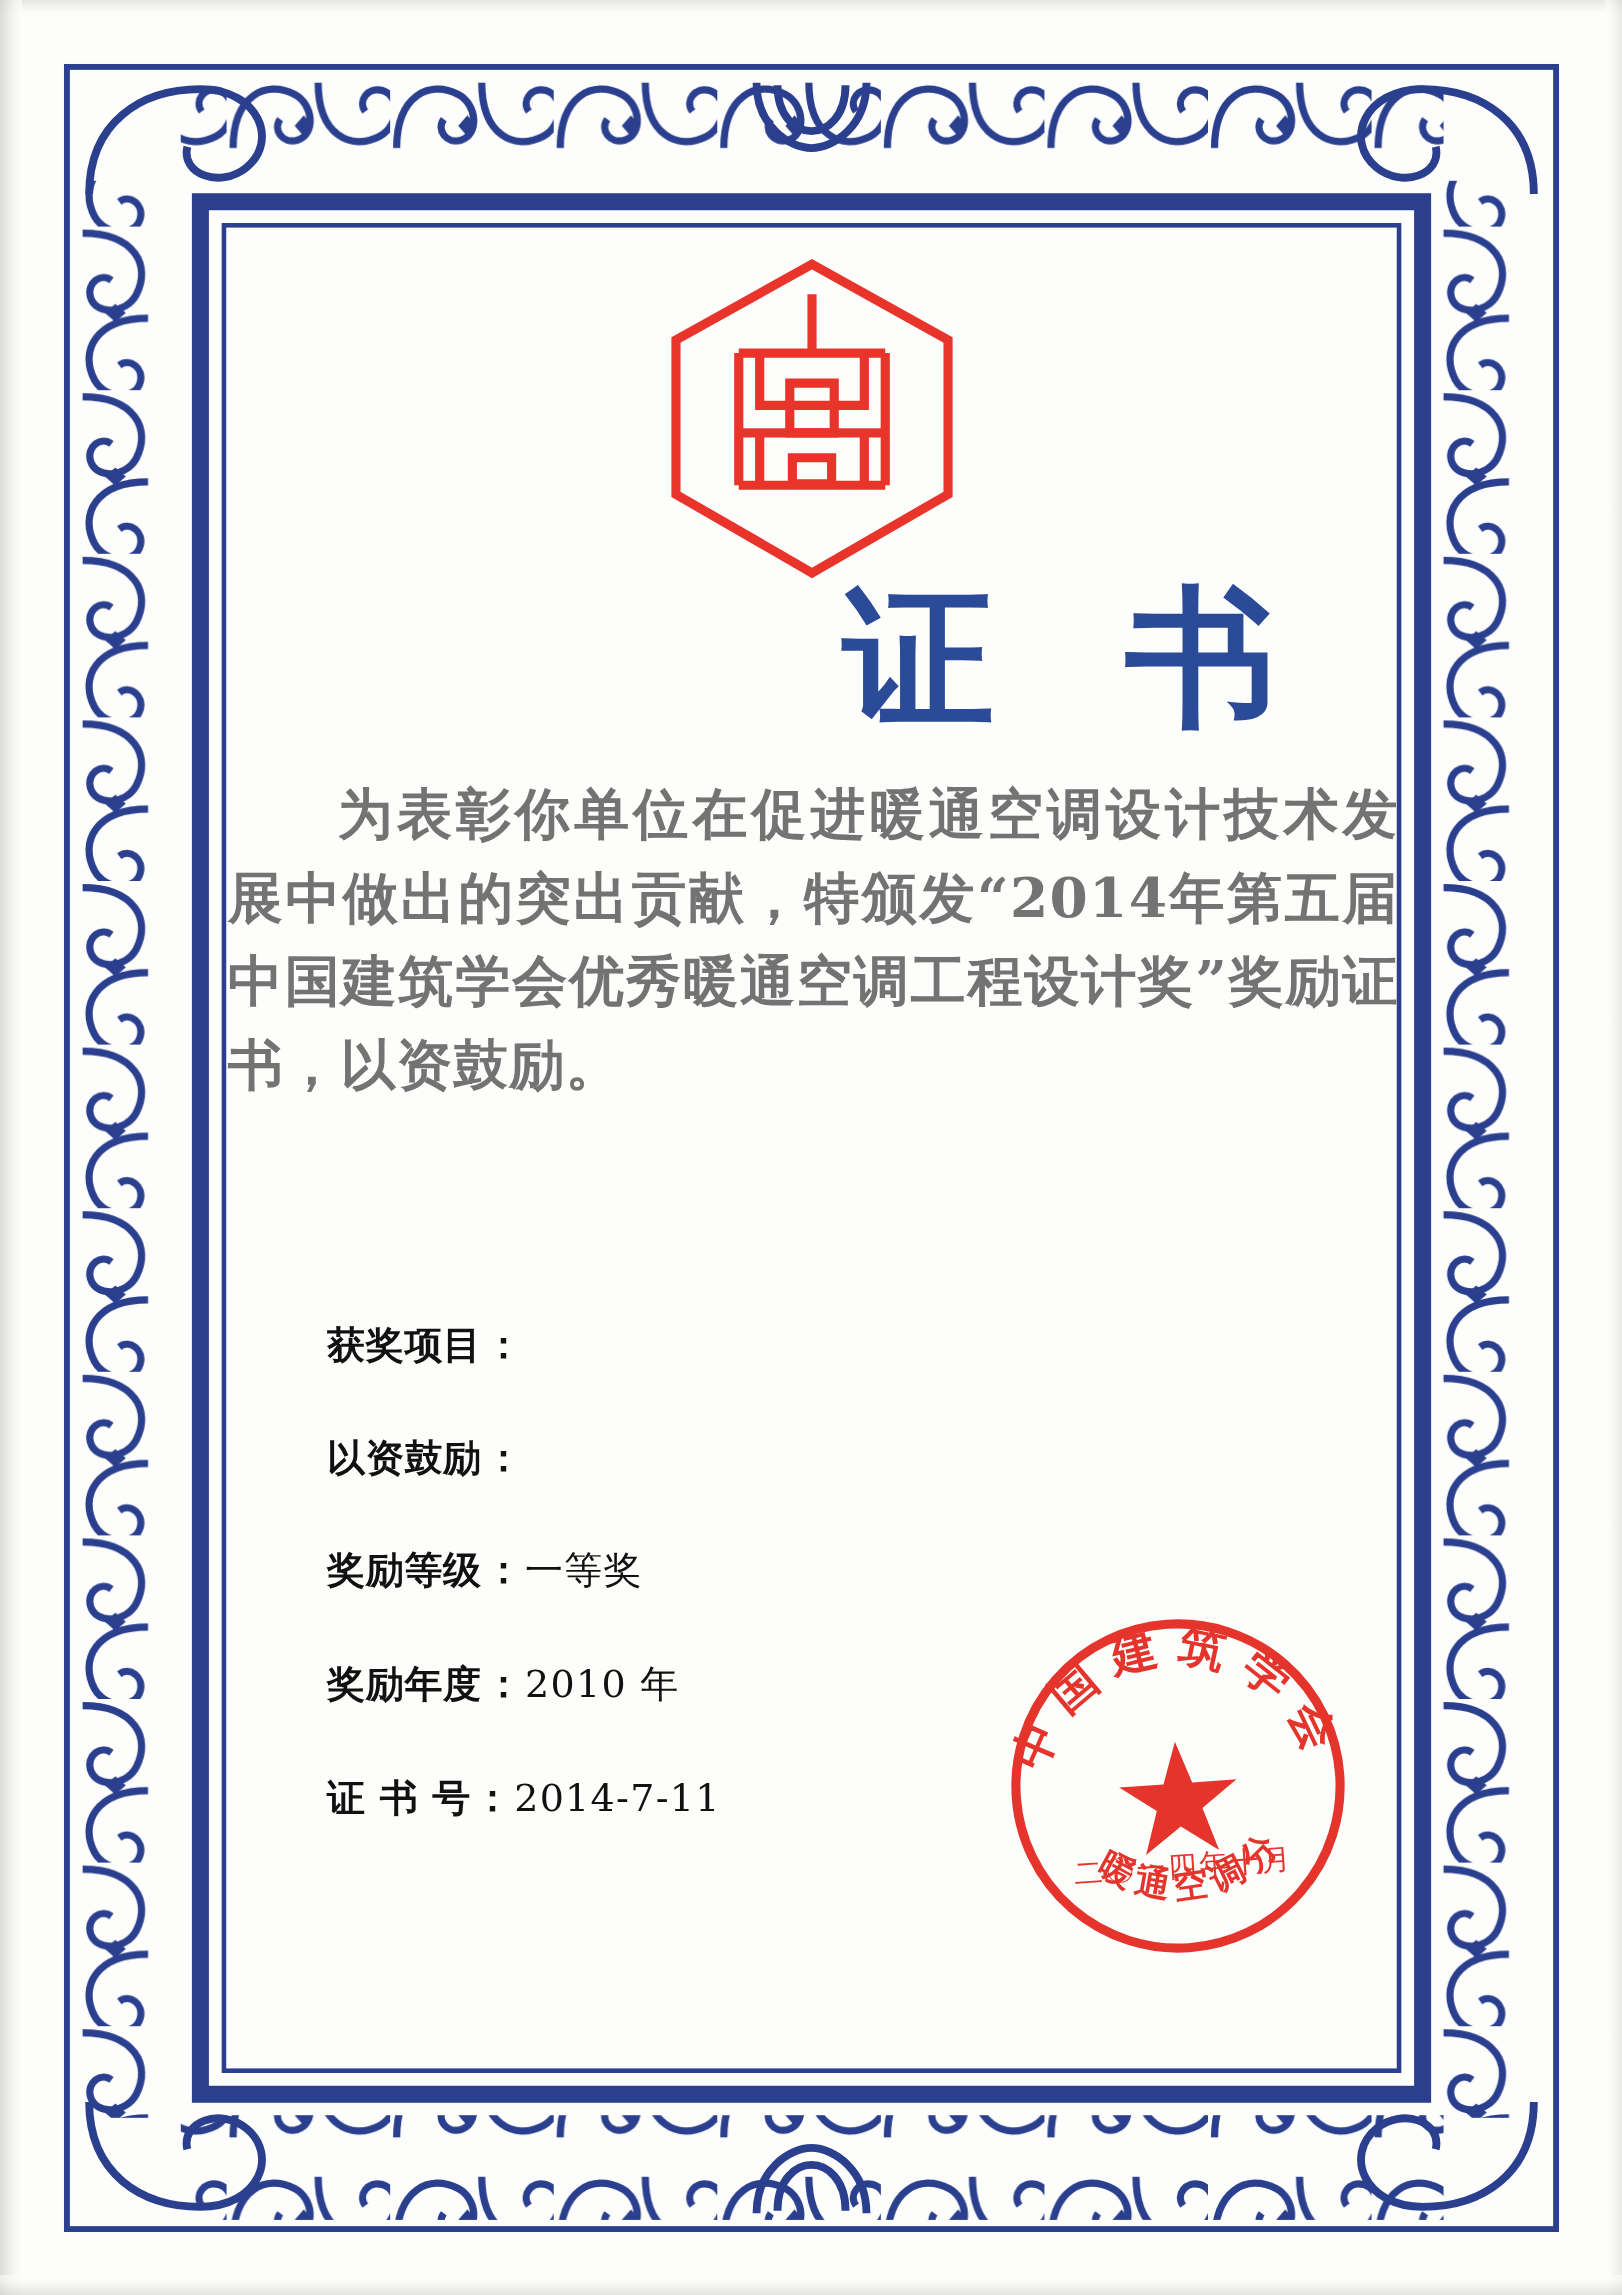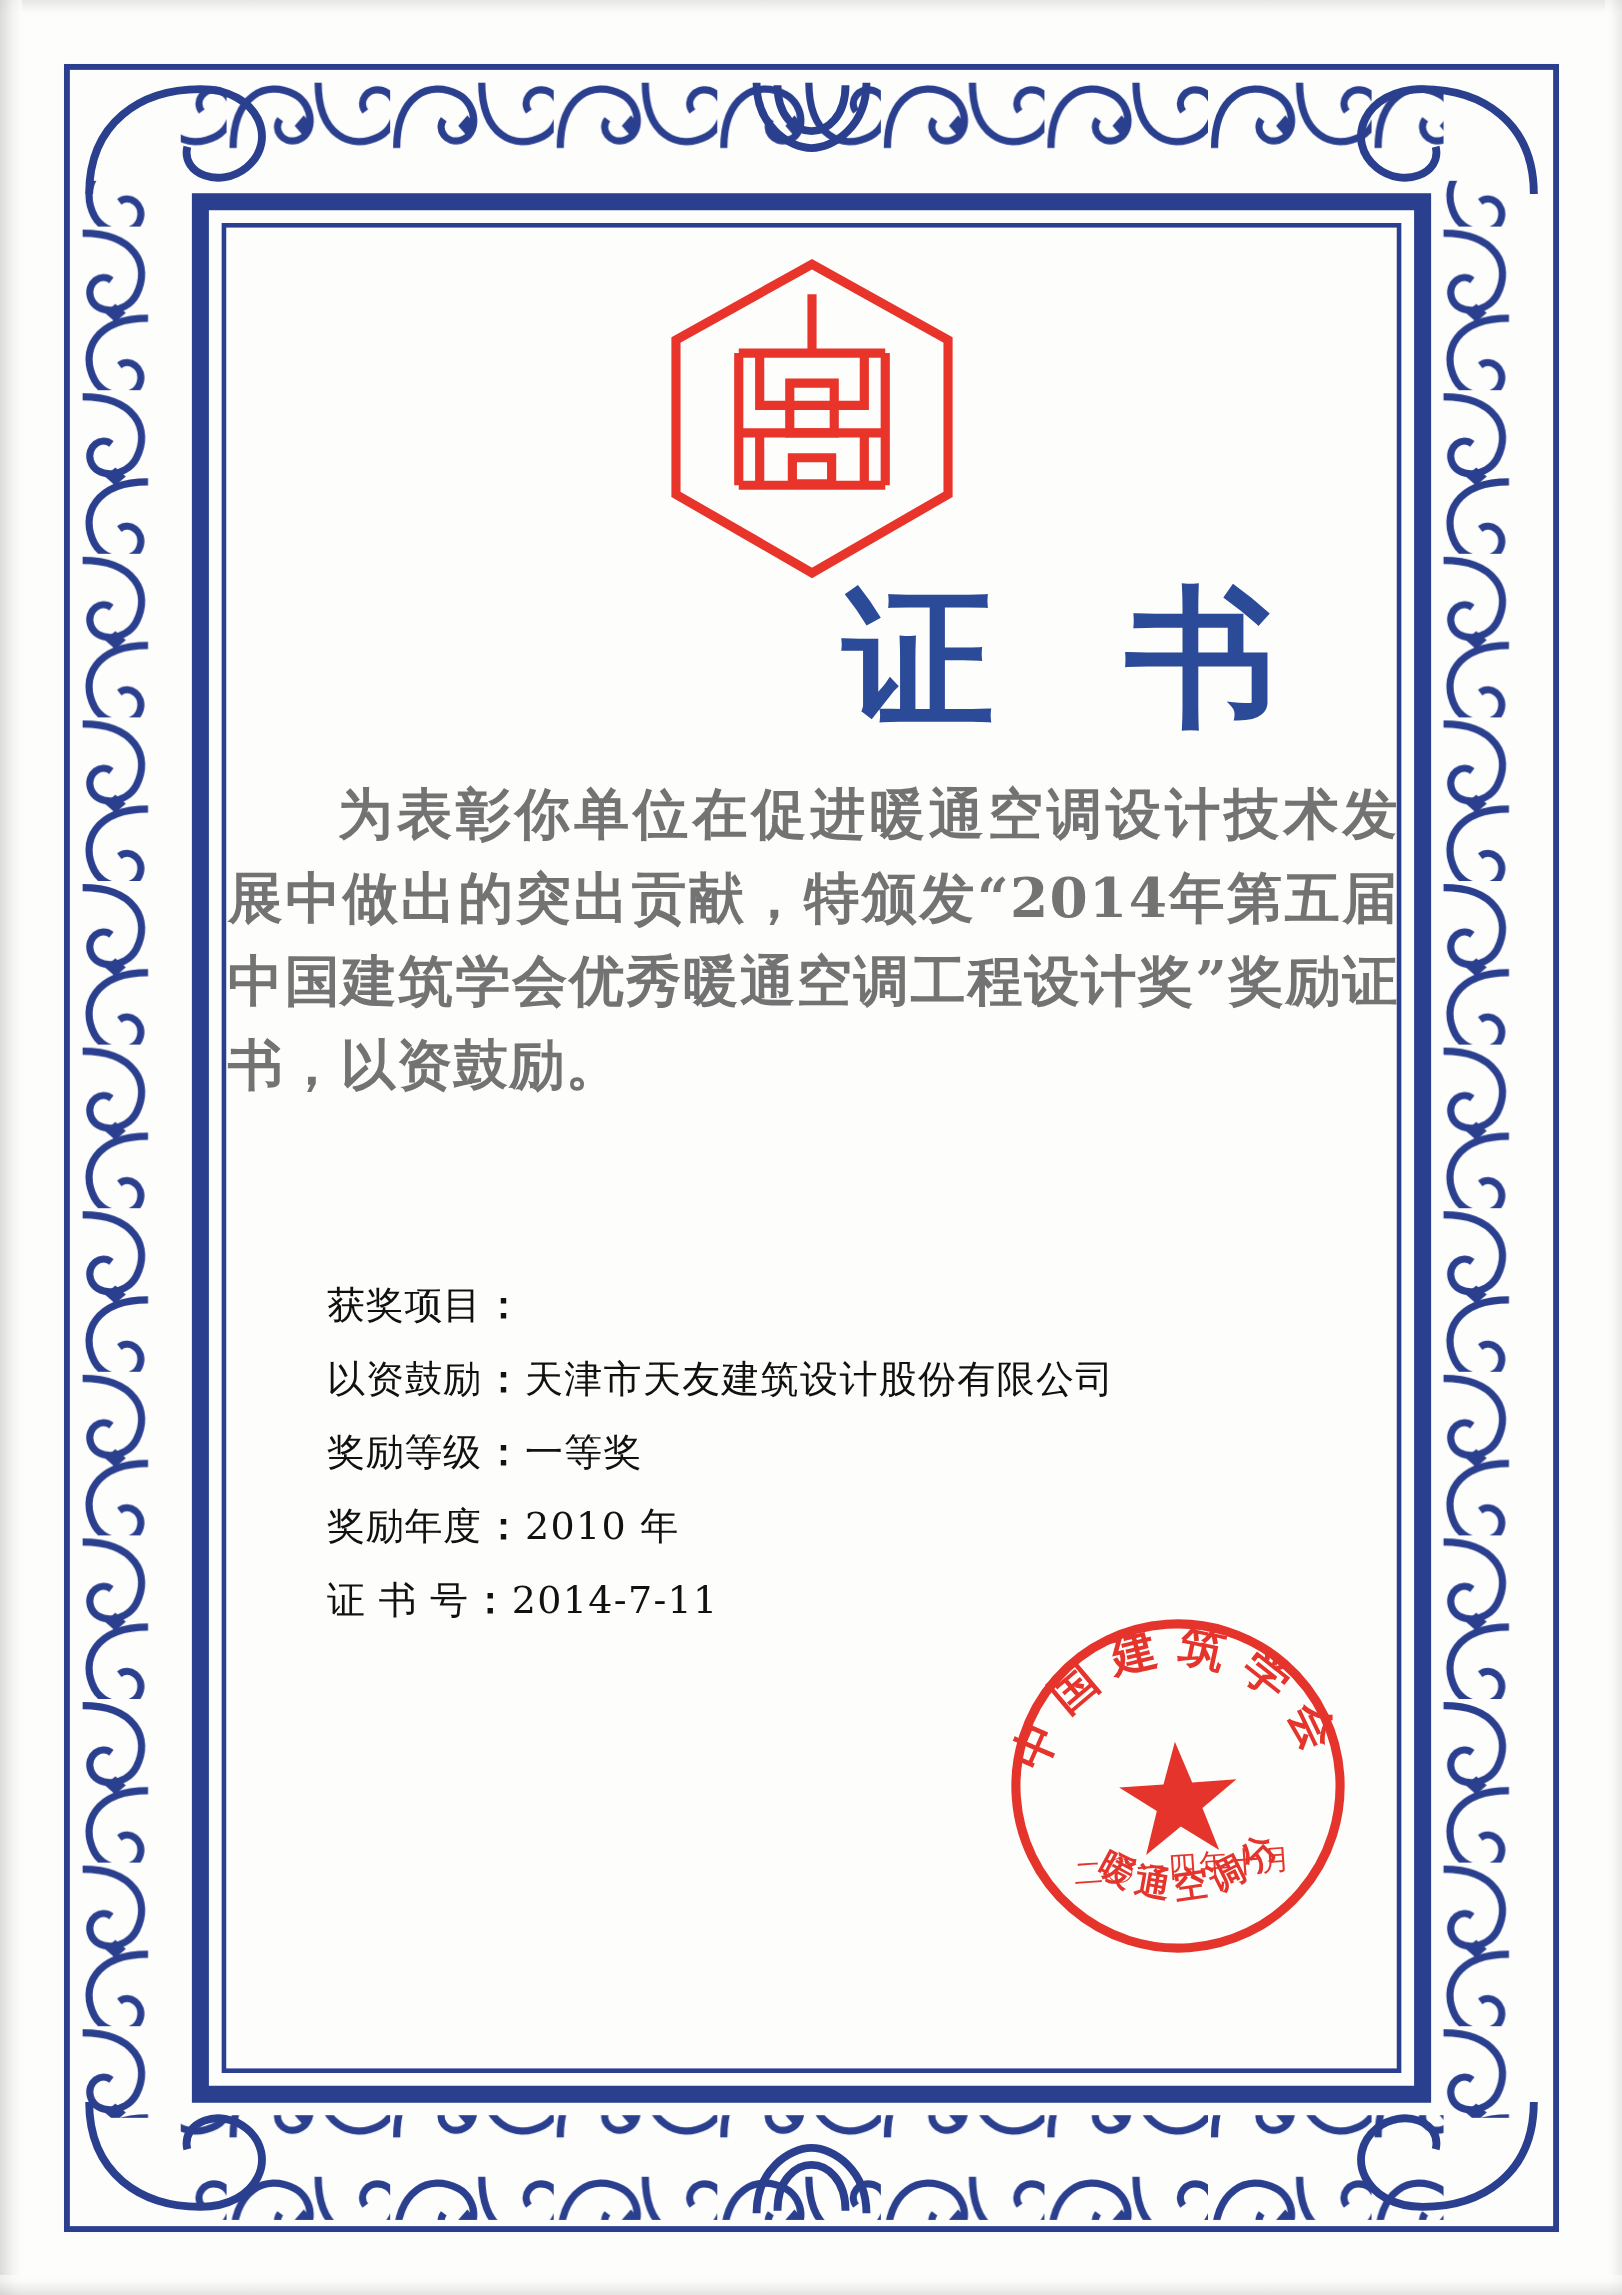--- a/index.html
+++ b/index.html
@@ -120,24 +120,25 @@
   }
   .field-row {
     display: flex;
     align-items: baseline;
     margin-bottom: 29px;
     font-size: 38px;
     line-height: 1.15;
   }
   .field-label {
     font-family: "DejaVu Serif", "Liberation Serif", serif;
-    font-weight: 400;
+    font-weight: 700;
     color: #111111;
     white-space: pre;
     letter-spacing: 0.7px;
+    margin-top: 40px;
   }
   .field-colon {
     font-family: "DejaVu Serif", "Liberation Serif", serif;
     font-weight: 700;
     color: #111111;
     padding: 0 2.6px;
   }
   .field-value {
     font-family: "DejaVu Serif", "Liberation Serif", serif;
     font-weight: 400;
@@ -258,21 +259,20 @@
     <div class="fields">
 
       <div class="field-row">
         <span class="field-label">获奖项目</span>
         <span class="field-colon">：</span>
       </div>
 
       <div class="field-row">
         <span class="field-label">以资鼓励</span>
         <span class="field-colon">：</span>
-        <span class="field-value">天津市天友建筑设计股份有限公司</span>
       </div>
 
       <div class="field-row">
         <span class="field-label">奖励等级</span>
         <span class="field-colon">：</span>
         <span class="field-value">一等奖</span>
       </div>
 
       <div class="field-row">
         <span class="field-label">奖励年度</span>

